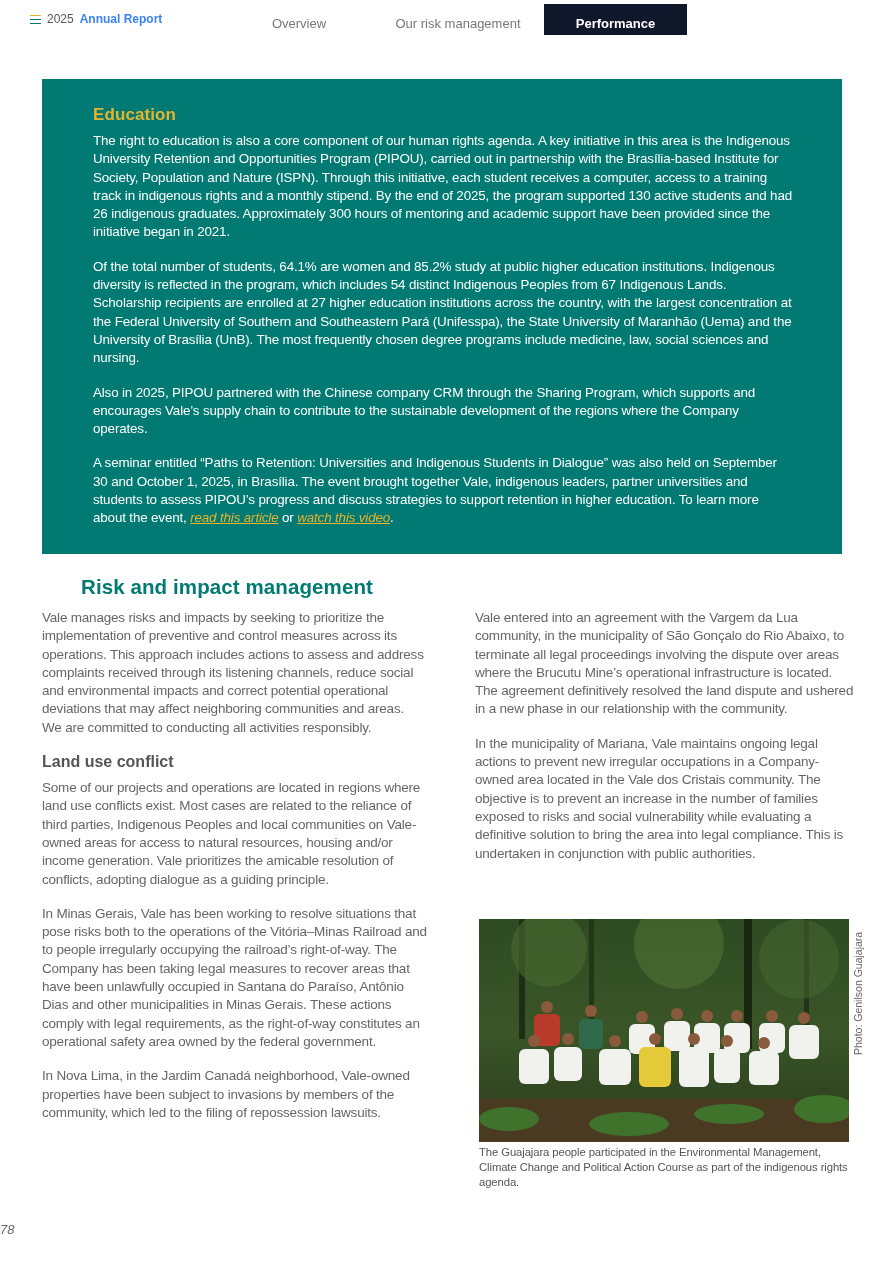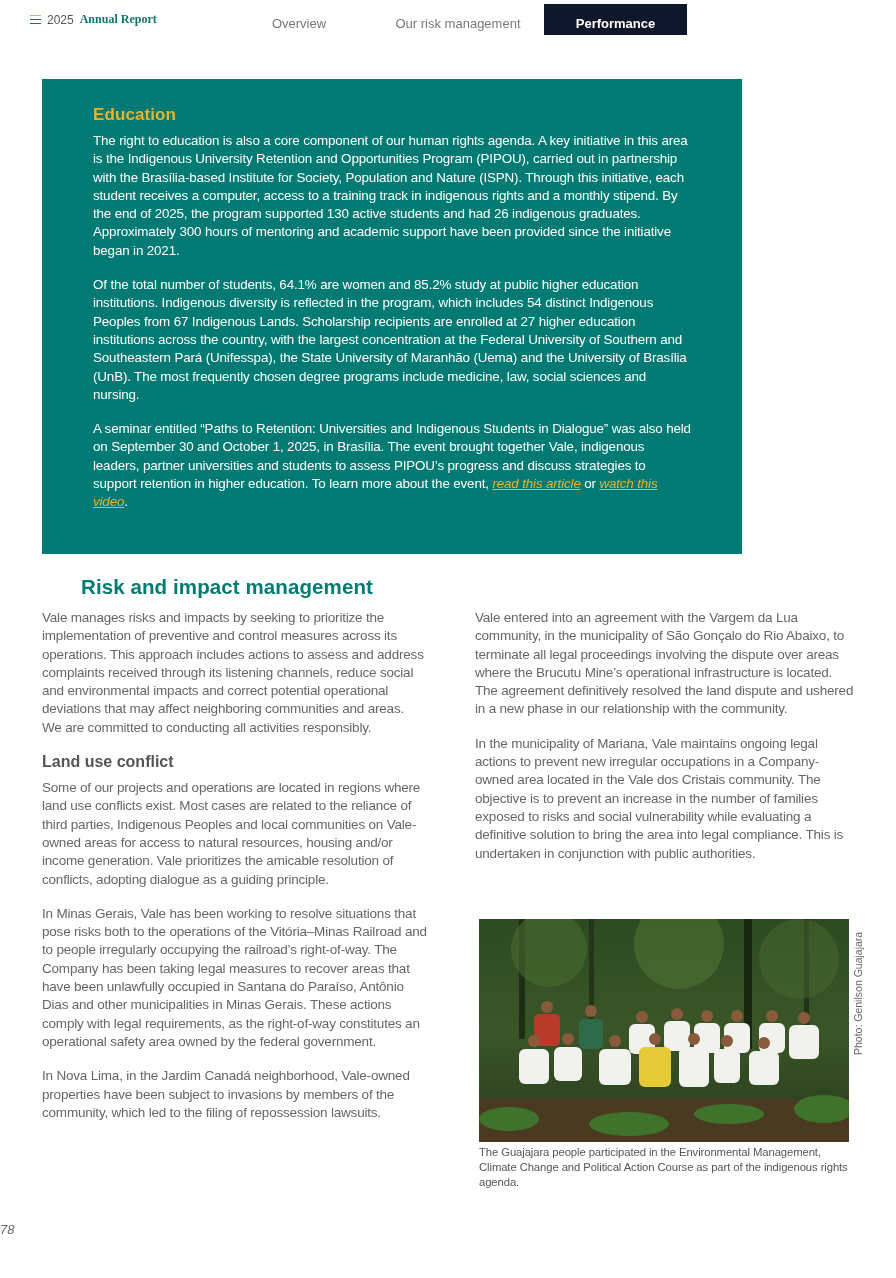--- a/index.html
+++ b/index.html
@@ -8,31 +8,31 @@
 
   
   .topbar { position: absolute; left: 0; top: 0; width: 896px; height: 40px; }
   .brand { position: absolute; left: 30px; top: 12px; display: flex; align-items: center; gap: 6px; cursor: pointer; }
   .menu-icon { width: 11px; height: 9px; position: relative; }
   .menu-icon span { position: absolute; left: 0; width: 11px; height: 1.4px; }
   .menu-icon span:nth-child(1) { top: 0; background: #e8b42d; }
   .menu-icon span:nth-child(2) { top: 4px; background: #007a72; }
   .menu-icon span:nth-child(3) { top: 8px; background: #007a72; }
   .brand-year { font-size: 12px; color: #555; }
-  .brand-title { font-size: 12px; font-weight: bold; color: #0f766e; font-family: Liberation Serif, serif; }
+  .brand-title { font-size: 12px; font-weight: bold; color: #3b82f6; }
 
   .tab { position: absolute; top: 4px; height: 31px; display: flex; align-items: flex-end; justify-content: center; padding-bottom: 4px; font-size: 13px; color: #777; cursor: pointer; }
   .tab.active { background: #0f172a; color: #ffffff; font-weight: bold; }
   .tab-overview { left: 240px; width: 118px; }
   .tab-risk { left: 386px; width: 144px; }
   .tab-performance { left: 544px; width: 143px; }
   .tab-additional { left: 700px; width: 148px; }
 
   
-  .edu-box { position: absolute; left: 42px; top: 79px; width: 700px; height: 475px; background: #007a72; padding: 26px 50px 0 51px; }
+  .edu-box { position: absolute; left: 42px; top: 79px; width: 800px; height: 475px; background: #007a72; padding: 26px 50px 0 51px; }
   .edu-title { font-size: 17px; font-weight: bold; color: #e8b42d; margin-bottom: 7px; letter-spacing: 0.1px; }
   .edu-p { font-size: 13.4px; line-height: 18.3px; color: #ffffff; margin-bottom: 16px; letter-spacing: -0.15px; }
   .edu-link { color: #e8b42d; text-decoration: underline; cursor: pointer; font-style: italic; }
 
   
   .section-title { position: absolute; left: 42px; top: 575px; font-size: 20.5px; font-weight: bold; color: #007a72; letter-spacing: 0.1px; margin-left: 39px; }
   .col-left { position: absolute; left: 42px; top: 609px; width: 385px; }
   .col-right { position: absolute; left: 475px; top: 609px; width: 382px; }
   .body-p { font-size: 13.5px; line-height: 18.3px; color: #666; margin-bottom: 16px; letter-spacing: -0.2px; }
   .sub-heading { font-size: 16px; font-weight: bold; color: #555; margin: 6px 0 8px 0; }
@@ -59,20 +59,21 @@
   </div>
   <div class="tab tab-overview">Overview</div>
   <div class="tab tab-risk">Our risk management</div>
   <div class="tab tab-performance active">Performance</div>
 </div>
 
 <div class="edu-box">
   <div class="edu-title">Education</div>
   <p class="edu-p">The right to education is also a core component of our human rights agenda. A key initiative in this area is the Indigenous University Retention and Opportunities Program (PIPOU), carried out in partnership with the Brasília-based Institute for Society, Population and Nature (ISPN). Through this initiative, each student receives a computer, access to a training track in indigenous rights and a monthly stipend. By the end of 2025, the program supported 130 active students and had 26 indigenous graduates. Approximately 300 hours of mentoring and academic support have been provided since the initiative began in 2021.</p>
   <p class="edu-p">Of the total number of students, 64.1% are women and 85.2% study at public higher education institutions. Indigenous diversity is reflected in the program, which includes 54 distinct Indigenous Peoples from 67 Indigenous Lands. Scholarship recipients are enrolled at 27 higher education institutions across the country, with the largest concentration at the Federal University of Southern and Southeastern Pará (Unifesspa), the State University of Maranhão (Uema) and the University of Brasília (UnB). The most frequently chosen degree programs include medicine, law, social sciences and nursing.</p>
+  <p class="edu-p">Also in 2025, PIPOU partnered with the Chinese company CRM through the Sharing Program, which supports and encourages Vale’s supply chain to contribute to the sustainable development of the regions where the Company operates.</p>
   <p class="edu-p"><span>A seminar entitled “Paths to Retention: Universities and Indigenous Students in Dialogue” was also held on September 30 and October 1, 2025, in Brasília. The event brought together Vale, indigenous leaders, partner universities and students to assess PIPOU’s progress and discuss strategies to support retention in higher education. To learn more about the event, </span><a class="edu-link">read this article</a><span> or </span><a class="edu-link">watch this video</a><span>.</span></p>
 </div>
 
 <h2 class="section-title">Risk and impact management</h2>
 
 <div class="col-left">
   <p class="body-p">Vale manages risks and impacts by seeking to prioritize the implementation of preventive and control measures across its operations. This approach includes actions to assess and address complaints received through its listening channels, reduce social and environmental impacts and correct potential operational deviations that may affect neighboring communities and areas. We are committed to conducting all activities responsibly.</p>
   <h3 class="sub-heading">Land use conflict</h3>
   <p class="body-p">Some of our projects and operations are located in regions where land use conflicts exist. Most cases are related to the reliance of third parties, Indigenous Peoples and local communities on Vale-owned areas for access to natural resources, housing and/or income generation. Vale prioritizes the amicable resolution of conflicts, adopting dialogue as a guiding principle.</p>
   <p class="body-p">In Minas Gerais, Vale has been working to resolve situations that pose risks both to the operations of the Vitória–Minas Railroad and to people irregularly occupying the railroad’s right-of-way. The Company has been taking legal measures to recover areas that have been unlawfully occupied in Santana do Paraíso, Antônio Dias and other municipalities in Minas Gerais. These actions comply with legal requirements, as the right-of-way constitutes an operational safety area owned by the federal government.</p>

